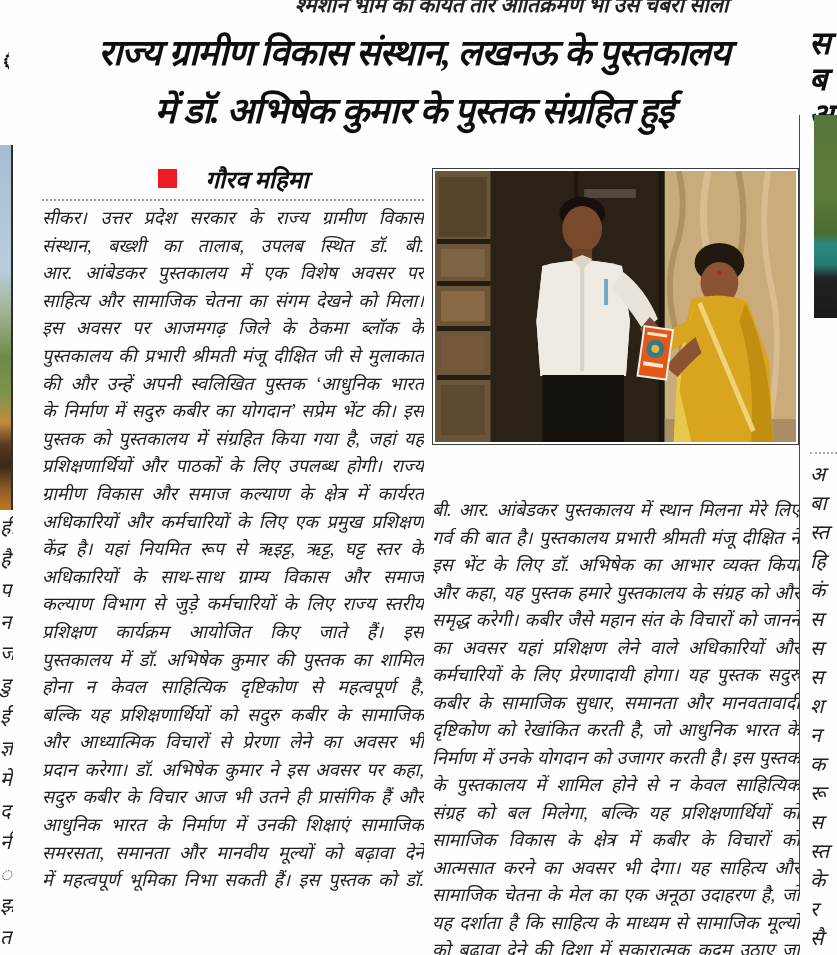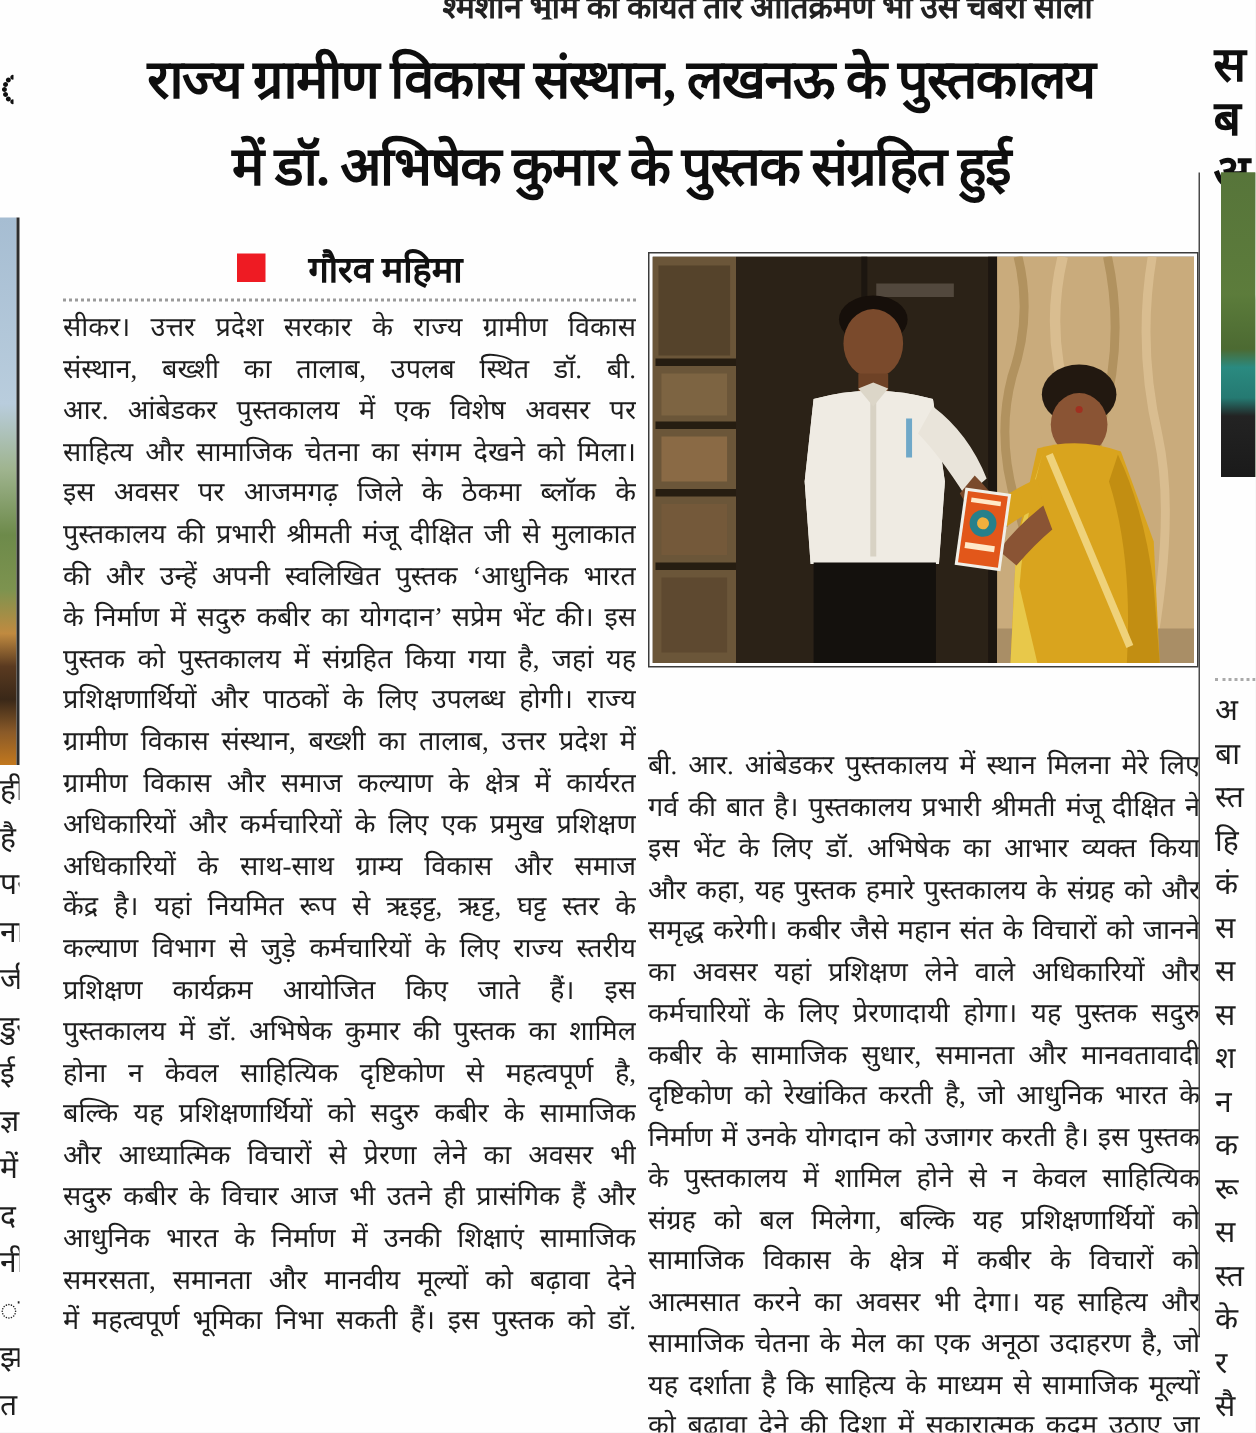--- a/index.html
+++ b/index.html
@@ -1,19 +1,19 @@
 <!DOCTYPE html>
 <html><head>
 <meta charset="utf-8">
 <style>
   * { margin:0; padding:0; box-sizing:border-box; }
   body { background:#e8e8e8; font-family:"Liberation Serif","DejaVu Serif",serif; }
   .page {
     position:relative; width:837px; height:955px; margin:0 auto;
-    background:#fefefe; overflow:hidden; color:#1c1c1c;
+    background:#fefefe; overflow:hidden; color:#1c1c1c;font-style:italic;
   }
   
   .top-strip {
     position:absolute; left:295px; top:0; width:542px; height:13px;
     overflow:hidden; font-weight:bold; font-size:21px; color:#222;
     white-space:nowrap;
   }
   .top-strip span { position:relative; top:-10px; display:inline-block; }
   .left-top-frag {
     position:absolute; left:0; top:28px; width:9px; height:48px; overflow:hidden;
@@ -115,31 +115,31 @@
       <div class="line">सीकर। उत्तर प्रदेश सरकार के राज्य ग्रामीण विकास</div>
       <div class="line">संस्थान, बख्शी का तालाब, उपलब स्थित डॉ. बी.</div>
       <div class="line">आर. आंबेडकर पुस्तकालय में एक विशेष अवसर पर</div>
       <div class="line">साहित्य और सामाजिक चेतना का संगम देखने को मिला।</div>
       <div class="line">इस अवसर पर आजमगढ़ जिले के ठेकमा ब्लॉक के</div>
       <div class="line">पुस्तकालय की प्रभारी श्रीमती मंजू दीक्षित जी से मुलाकात</div>
       <div class="line">की और उन्हें अपनी स्वलिखित पुस्तक ‘आधुनिक भारत</div>
       <div class="line">के निर्माण में सदुरु कबीर का योगदान’ सप्रेम भेंट की। इस</div>
       <div class="line">पुस्तक को पुस्तकालय में संग्रहित किया गया है, जहां यह</div>
       <div class="line">प्रशिक्षणार्थियों और पाठकों के लिए उपलब्ध होगी। राज्य</div>
-      <div class="line">ग्रामीण विकास संस्थान, बख्शी का तालाब, उत्तर प्रदेश में</div>
       <div class="line">ग्रामीण विकास और समाज कल्याण के क्षेत्र में कार्यरत</div>
       <div class="line">अधिकारियों और कर्मचारियों के लिए एक प्रमुख प्रशिक्षण</div>
+      <div class="line">केंद्र है। यहां नियमित रूप से ऋइट्ट, ऋट्ट, घट्ट स्तर के</div>
       <div class="line">अधिकारियों के साथ-साथ ग्राम्य विकास और समाज</div>
-      <div class="line">केंद्र है। यहां नियमित रूप से ऋइट्ट, ऋट्ट, घट्ट स्तर के</div>
       <div class="line">कल्याण विभाग से जुड़े कर्मचारियों के लिए राज्य स्तरीय</div>
       <div class="line">प्रशिक्षण कार्यक्रम आयोजित किए जाते हैं। इस</div>
       <div class="line">पुस्तकालय में डॉ. अभिषेक कुमार की पुस्तक का शामिल</div>
       <div class="line">होना न केवल साहित्यिक दृष्टिकोण से महत्वपूर्ण है,</div>
       <div class="line">बल्कि यह प्रशिक्षणार्थियों को सदुरु कबीर के सामाजिक</div>
       <div class="line">और आध्यात्मिक विचारों से प्रेरणा लेने का अवसर भी</div>
+      <div class="line">प्रदान करेगा। डॉ. अभिषेक कुमार ने इस अवसर पर कहा,</div>
       <div class="line">सदुरु कबीर के विचार आज भी उतने ही प्रासंगिक हैं और</div>
       <div class="line">आधुनिक भारत के निर्माण में उनकी शिक्षाएं सामाजिक</div>
       <div class="line">समरसता, समानता और मानवीय मूल्यों को बढ़ावा देने</div>
       <div class="line">में महत्वपूर्ण भूमिका निभा सकती हैं। इस पुस्तक को डॉ.</div>
     </div>
   <div class="col right-col">
       <div class="line">बी. आर. आंबेडकर पुस्तकालय में स्थान मिलना मेरे लिए</div>
       <div class="line">गर्व की बात है। पुस्तकालय प्रभारी श्रीमती मंजू दीक्षित ने</div>
       <div class="line">इस भेंट के लिए डॉ. अभिषेक का आभार व्यक्त किया</div>
       <div class="line">और कहा, यह पुस्तक हमारे पुस्तकालय के संग्रह को और</div>

